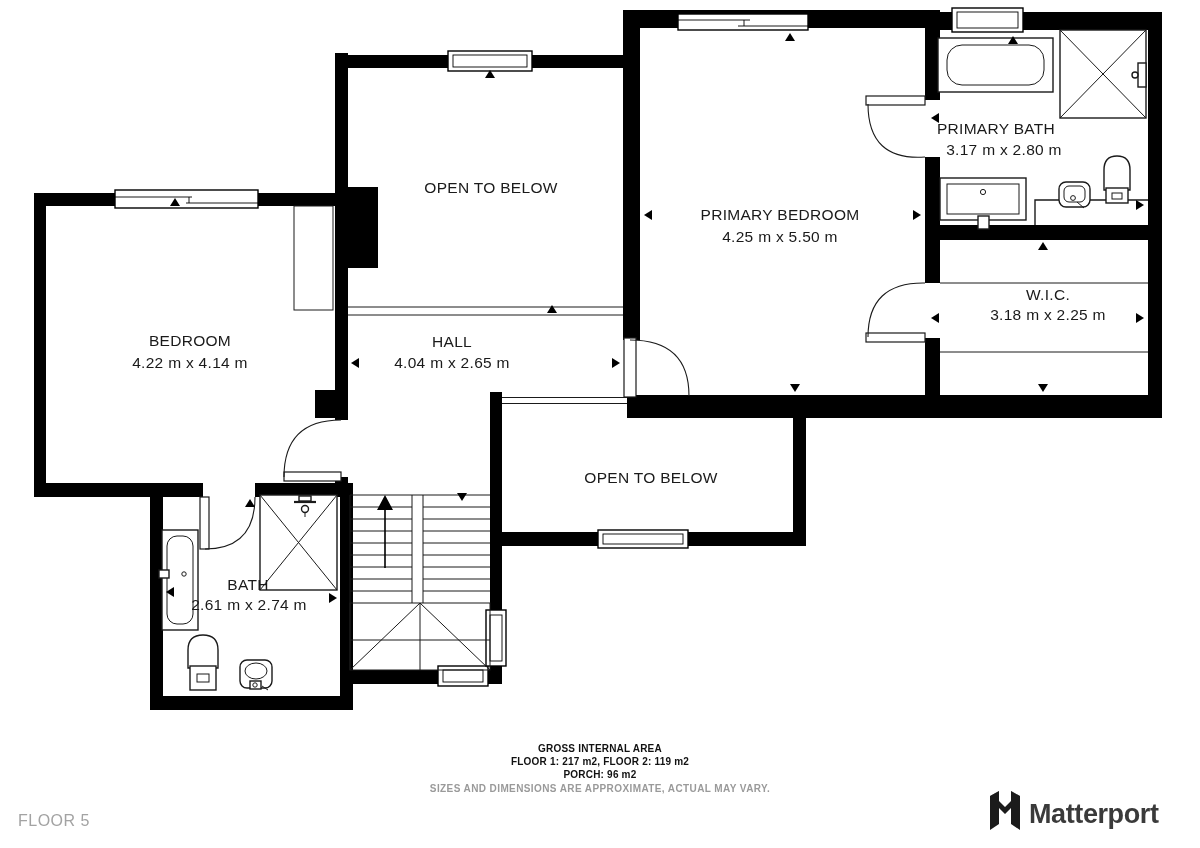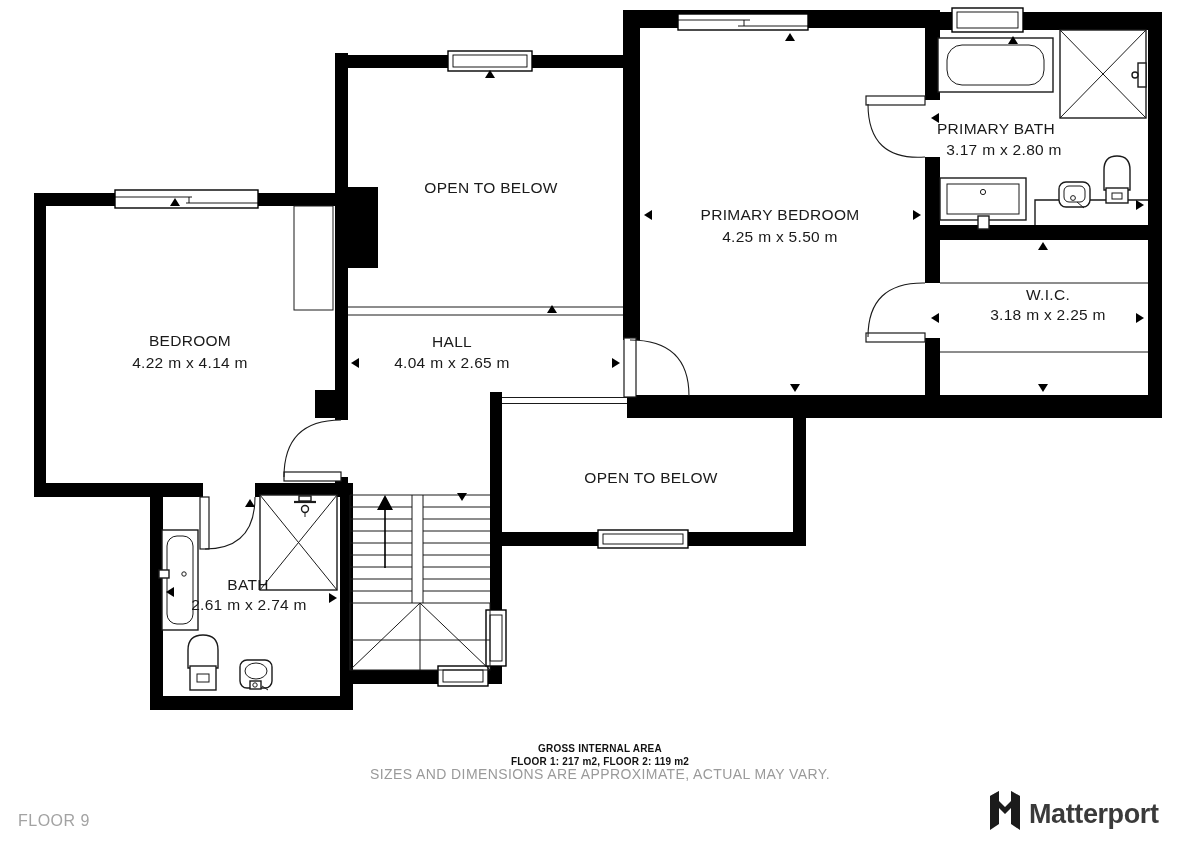--- a/index.html
+++ b/index.html
@@ -14,21 +14,21 @@
   .thin2{stroke:#1a1a1a;stroke-width:1.4;fill:none;}
   .fix{fill:#fff;stroke:#1a1a1a;stroke-width:1.4;}
   .fixthin{fill:none;stroke:#1a1a1a;stroke-width:1;}
   .leaf{fill:#fff;stroke:#1a1a1a;stroke-width:1.2;}
   .arc{fill:none;stroke:#1a1a1a;stroke-width:1.1;}
   .mk{fill:#000;}
   .room-name,.room-dims{fill:#1a1a1a;font-size:15.5px;letter-spacing:0.3px;}
   .floor-label{position:absolute;left:18px;top:812px;color:#a3a3a3;font-size:16px;letter-spacing:0.5px;}
   .footer{position:absolute;left:0;right:0;top:742px;text-align:center;color:#111;}
   .f-title,.f-line{font-size:10px;font-weight:700;line-height:13.2px;letter-spacing:0.2px;}
-  .f-disclaimer{font-size:14px;color:#9a9a9a;line-height:13px;letter-spacing:0.4px;}
+  .f-disclaimer{font-size:10px;color:#9a9a9a;line-height:13px;letter-spacing:0.4px;font-weight:bold;}
   .brand-text{font-size:27px;font-weight:700;fill:#3a3a3a;letter-spacing:-0.4px;}
 </style>
 </head>
 <body>
 
 <div class="stage">
 
 <svg width="1200" height="848" viewBox="0 0 1200 848">
 
   <g>
@@ -252,21 +252,22 @@
   </g>
 
   <g>
     <polygon points="990,796 999,791 999,795 992,798" fill="#9c9c9c"></polygon>
     <polygon points="1011,791 1020,796 1018,799 1011,795" fill="#9c9c9c"></polygon>
     <path d="M990,796 L999,791 L999,801 L1005,807 L1011,801 L1011,791 L1020,796 L1020,830 L1011,824 L1011,808 L1005,814 L999,808 L999,824 L990,830 Z" fill="#1b1b1b"></path>
     <text class="brand-text" x="1029" y="823">Matterport</text>
   </g>
 </svg>
 
-<div class="floor-label">FLOOR 9</div>
+<div class="floor-label">FLOOR 5</div>
 
 <div class="footer">
   <div class="f-title">GROSS INTERNAL AREA</div>
   <div class="f-line">FLOOR 1: 217 m2, FLOOR 2: 119 m2</div>
+  <div class="f-line">PORCH: 96 m2</div>
   <div class="f-disclaimer">SIZES AND DIMENSIONS ARE APPROXIMATE, ACTUAL MAY VARY.</div>
 </div>
 
 </div>
 
 </body></html>

